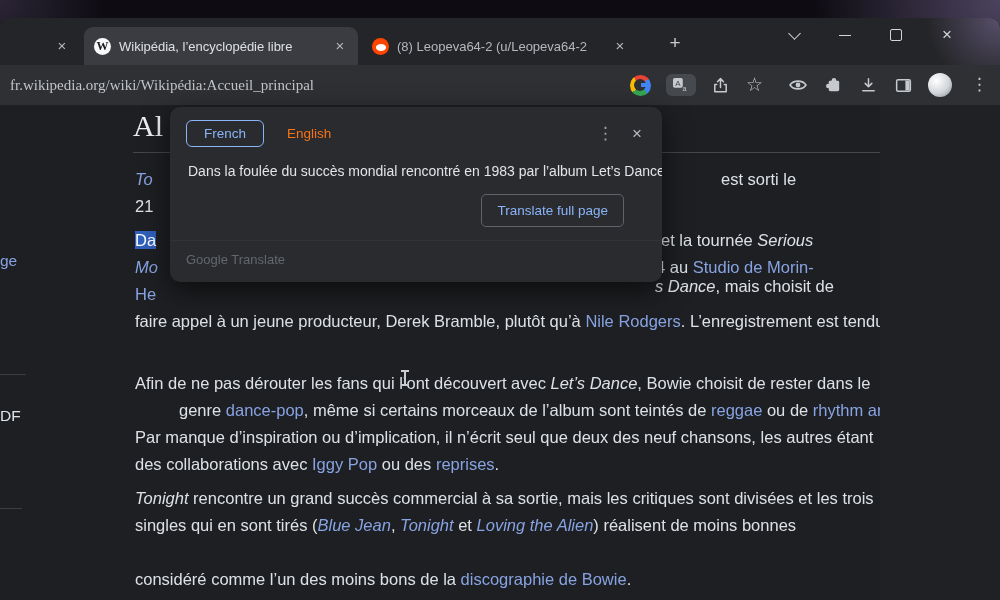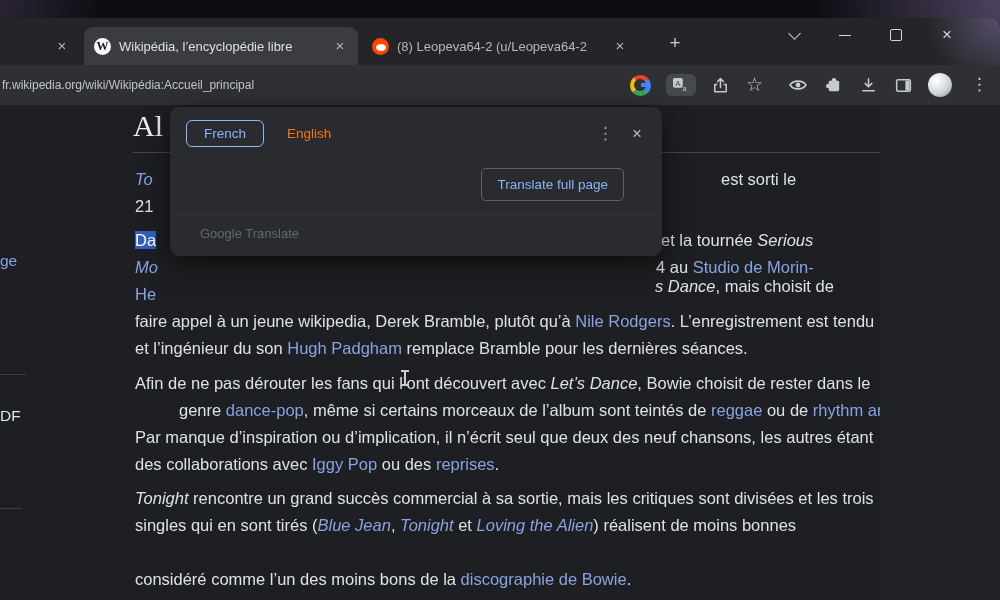--- a/index.html
+++ b/index.html
@@ -29,21 +29,21 @@
   .newtab{position:absolute;left:664px;top:14px;width:22px;height:22px;color:#c7cacf;font-size:19px;
     display:flex;align-items:center;justify-content:center;z-index:1;}
   .wincontrols{position:absolute;top:5px;right:42px;display:flex;gap:29px;align-items:center;height:24px;z-index:2;}
   .wc{width:22px;height:22px;display:flex;align-items:center;justify-content:center;color:#d2d5d9;font-size:17px;}
   .chevron{width:8px;height:8px;border-right:1.7px solid #d2d5d9;border-bottom:1.7px solid #d2d5d9;transform:rotate(45deg);margin-top:-4px;}
   .minline{width:12px;height:0;border-top:1.7px solid #d2d5d9;}
   .maxbox{width:10px;height:10px;border:1.7px solid #d2d5d9;border-radius:2px;}
 
   
   .toolbar{position:relative;height:40px;background:#2e3033;display:flex;align-items:center;}
-  .url{color:#c0c4c9;font-size:12px;padding-left:2px;white-space:nowrap;overflow:hidden;max-width:560px;}
+  .url{color:#c0c4c9;font-size:15px;padding-left:10px;white-space:nowrap;overflow:hidden;max-width:560px;font-family:Liberation Serif, serif;}
   .tb-icons{position:absolute;right:8px;display:flex;align-items:center;gap:15px;}
   .ticon{display:flex;align-items:center;justify-content:center;width:20px;height:20px;}
   .ticon svg{stroke:#c6c9ce;fill:none;stroke-width:1.6;stroke-linecap:round;stroke-linejoin:round;}
   .gicon{width:21px;height:21px;border-radius:50%;position:relative;flex:none;
     background:conic-gradient(from -40deg,#ea4335 0 25%,#4285f4 25% 50%,#34a853 50% 75%,#fbbc05 75% 100%);}
   .gicon::after{content:"";position:absolute;inset:4.5px;background:#2e3033;border-radius:50%;}
   .gicon::before{content:"";position:absolute;right:1px;top:8.5px;width:9px;height:4px;background:#4285f4;z-index:2;}
   .tr-box{background:#46494e;border-radius:6px;padding:3px 6px;display:flex;align-items:center;}
   .star{font-size:19px;color:#c6c9ce;line-height:20px;}
   .grp{margin-left:10px;}
@@ -70,21 +70,21 @@
   .popup{position:absolute;left:170px;top:89px;width:492px;border-radius:10px;background:#292b2f;
     box-shadow:0 8px 28px rgba(0,0,0,.6);z-index:40;box-sizing:border-box;}
   .pop-head{display:flex;align-items:center;padding:13px 14px 6px 16px;}
   .lang{color:#f97316;font-size:13.5px;padding:6px 15px;}
   .lang.active{border:1.5px solid #8ab4f8;color:#8ab4f8;border-radius:6px;padding:5px 17px;margin-right:8px;}
   .pop-dots{margin-left:auto;color:#9aa0a6;font-size:17px;padding:0 12px;}
   .pop-close{color:#b6bac0;font-size:17px;padding:0 6px 0 6px;}
   .pop-text{padding:10px 18px 0;font-size:14px;color:#e2e4e8;white-space:nowrap;overflow:hidden;}
   .pop-btn{display:block;margin:15px 38px 0 auto;background:none;border:1px solid #5f6368;border-radius:5px;
     color:#8ab4f8;font-size:13.5px;padding:8px 15px;font-family:inherit;}
-  .pop-foot{margin-top:13px;padding:11px 30px 15px;font-size:13px;color:#63686e;border-top:1px solid rgba(255,255,255,.04);}
+  .pop-foot{margin-top:13px;padding:11px 16px 15px;font-size:13px;color:#63686e;border-top:1px solid rgba(255,255,255,.04);}
 </style>
 </head>
 <body>
 
 <div class="stage">
   <div class="window">
 
     <div class="tabbar">
       <div class="corner-glow"></div>
       <span class="tabclose partial">×</span>
@@ -177,39 +177,39 @@
 
       <div class="line" style="left:135px;top:61px;"><span class="lnk it">To</span></div>
       <div class="line" style="left:721px;top:61px;"><span>est sorti le</span></div>
       <div class="line" style="left:135px;top:88px;"><span>21</span></div>
       <div class="line" style="left:135px;top:122px;"><span class="hl">Da</span></div>
       <div class="line" style="left:661px;top:122px;"><span>et la tournée </span><span class="it">Serious</span></div>
       <div class="line" style="left:135px;top:149px;"><span class="lnk it">Mo</span></div>
       <div class="line" style="left:656px;top:149px;"><span>4 au </span><span class="lnk">Studio de Morin-</span></div>
       <div class="line" style="left:135px;top:176px;"><span class="lnk">He</span></div>
       <div class="line" style="left:655px;top:168px;"><span class="it">s Dance</span><span>, mais choisit de</span></div>
-      <div class="line" style="left:135px;top:203px;"><span>faire appel à un jeune wikipedia, Derek Bramble, plutôt qu’à </span><span class="lnk">Nile Rodgers</span><span>. L’enregistrement est tendu</span></div>
-      <div class="line" style="left:135px;top:230px;"><span>et l’ingénieur du son </span><span class="lnk">Hugh Padgham</span><span> remplace Bramble pour les dernières séances.</span></div>
+      <div class="line" style="left:135px;top:203px;"><span>faire appel à un jeune producteur, Derek Bramble, plutôt qu’à </span><span class="lnk">Nile Rodgers</span><span>. L’enregistrement est tendu</span></div>
       <div class="line" style="left:135px;top:265px;"><span>Afin de ne pas dérouter les fans qui l’ont découvert avec </span><span class="it">Let’s Dance</span><span>, Bowie choisit de rester dans le</span></div>
       <div class="line" style="left:135px;top:292px;margin-left:44px;"><span>genre </span><span class="lnk">dance-pop</span><span>, même si certains morceaux de l’album sont teintés de </span><span class="lnk">reggae</span><span> ou de </span><span class="lnk">rhythm and blues</span><span>.</span></div>
       <div class="line" style="left:135px;top:319px;"><span>Par manque d’inspiration ou d’implication, il n’écrit seul que deux des neuf chansons, les autres étant</span></div>
       <div class="line" style="left:135px;top:346px;"><span>des collaborations avec </span><span class="lnk">Iggy Pop</span><span> ou des </span><span class="lnk">reprises</span><span>.</span></div>
       <div class="line" style="left:135px;top:380px;"><span class="it">Tonight</span><span> rencontre un grand succès commercial à sa sortie, mais les critiques sont divisées et les trois</span></div>
       <div class="line" style="left:135px;top:407px;"><span>singles qui en sont tirés (</span><span class="lnk it">Blue Jean</span><span>, </span><span class="lnk it">Tonight</span><span> et </span><span class="lnk it">Loving the Alien</span><span>) réalisent de moins bonnes</span></div>
       <div class="line" style="left:135px;top:461px;"><span>considéré comme l’un des moins bons de la </span><span class="lnk">discographie de Bowie</span><span>.</span></div>
 
       <div class="thumb"></div>
       <div class="ibeam"></div>
     </div>
 
     <div class="popup">
       <div class="pop-head">
         <span class="lang active">French</span>
         <span class="lang">English</span>
         <span class="pop-dots">⋮</span>
         <span class="pop-close">×</span>
       </div>
+      <div class="pop-text">Dans la foulée du succès mondial rencontré en 1983 par l’album Let’s Dance</div>
       <button class="pop-btn">Translate full page</button>
       <div class="pop-foot">Google Translate</div>
     </div>
 
   </div>
 </div>
 
 </body></html>

